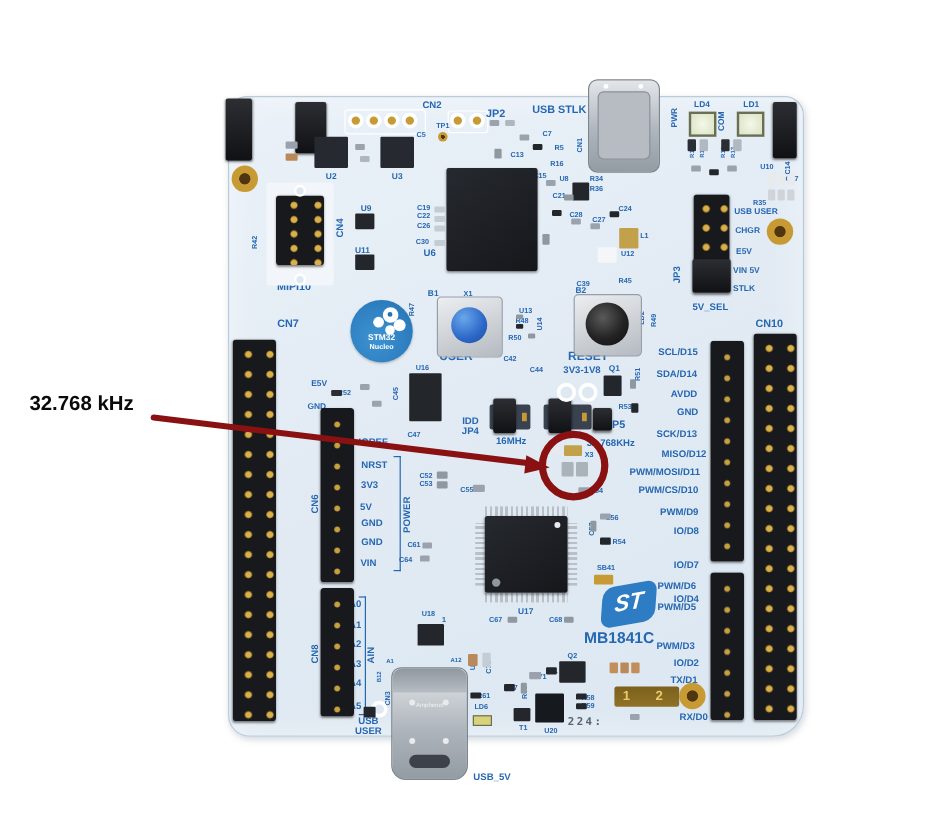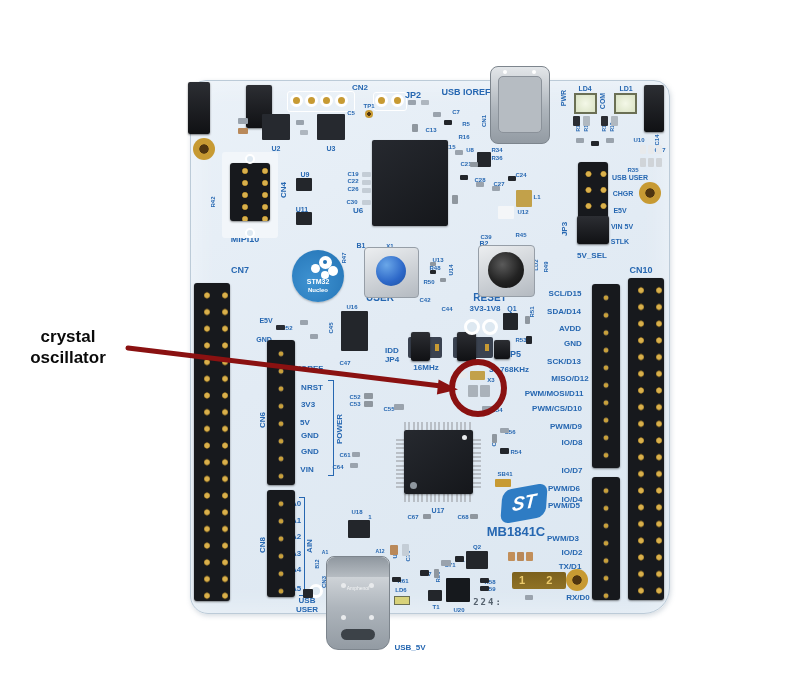--- a/index.html
+++ b/index.html
@@ -74,21 +74,21 @@
     <div class="bracket" style="left:299px;top:497px;width:6px;height:1px;"></div>
     <div class="bracket" style="left:299px;top:595px;width:6px;height:1px;"></div>
   </div>
 
   <div class="lyr labels-layer">
       <div class="lbl" style="left: 253px; top: 110px; font-size: 7px;">JP1</div>
       <div class="lbl" style="left: 360px; top: 88px; font-size: 8px;">CN2</div>
       <div class="lbl" style="left: 413px; top: 95px; font-size: 9px;">JP2</div>
       <div class="lbl" style="left: 369px; top: 106px; font-size: 6px;">TP1</div>
       <div class="lbl" style="left: 351px; top: 113px; font-size: 6px;">C5</div>
-      <div class="lbl" style="left: 466px; top: 92px; font-size: 9px;">USB IOREF</div>
+      <div class="lbl" style="left: 466px; top: 92px; font-size: 9px;">USB STLK</div>
       <div class="lbl rot" style="left: 484px; top: 121px; font-size: 6px;">CN1</div>
       <div class="lbl rot" style="left: 563px; top: 98px; font-size: 7px;">PWR</div>
       <div class="lbl" style="left: 585px; top: 88px; font-size: 7px;">LD4</div>
       <div class="lbl rot" style="left: 602px; top: 101px; font-size: 7px;">COM</div>
       <div class="lbl" style="left: 626px; top: 88px; font-size: 7px;">LD1</div>
       <div class="lbl" style="left: 276px; top: 148px; font-size: 7px;">U2</div>
       <div class="lbl" style="left: 331px; top: 148px; font-size: 7px;">U3</div>
       <div class="lbl" style="left: 456px; top: 112px; font-size: 6px;">C7</div>
       <div class="lbl" style="left: 466px; top: 124px; font-size: 6px;">R5</div>
       <div class="lbl" style="left: 431px; top: 130px; font-size: 6px;">C13</div>
@@ -410,21 +410,21 @@
       <div class="pc" style="left: 428px; top: 590px; width: 14px; height: 11px; background: rgb(35, 38, 43);"></div>
       <div class="pc" style="left: 446px; top: 578px; width: 24px; height: 24px; background: rgb(22, 25, 29);"></div>
       <div class="pc" style="left: 508px; top: 552px; width: 7px; height: 9px; background: rgb(194, 143, 90);"></div>
       <div class="pc" style="left: 517px; top: 552px; width: 7px; height: 9px; background: rgb(185, 137, 90);"></div>
       <div class="pc" style="left: 526px; top: 552px; width: 7px; height: 9px; background: rgb(194, 143, 90);"></div>
       <div class="pc" style="left: 525px; top: 595px; width: 8px; height: 5px; background: rgb(154, 163, 173);"></div>
       <div class="pc" style="left: 303px; top: 589px; width: 10px; height: 9px; background: rgb(35, 38, 43);"></div>
     </div>
 
   <div class="anno-text">
-    <div>crystal oscillator</div>
+    <div>32.768 kHz</div>
   </div>
   <svg class="overlay" width="790" height="697">
     <line x1="128" y1="348" x2="441" y2="386" stroke="#8a1111" stroke-width="5" stroke-linecap="round"></line>
     <polygon points="458,389.5 436.9,394.6 438.6,379.4" fill="#8a1111"></polygon>
     <circle cx="478" cy="388" r="26" fill="none" stroke="#8a1111" stroke-width="6"></circle>
   </svg>
 
 </div>
 
 </body></html>

